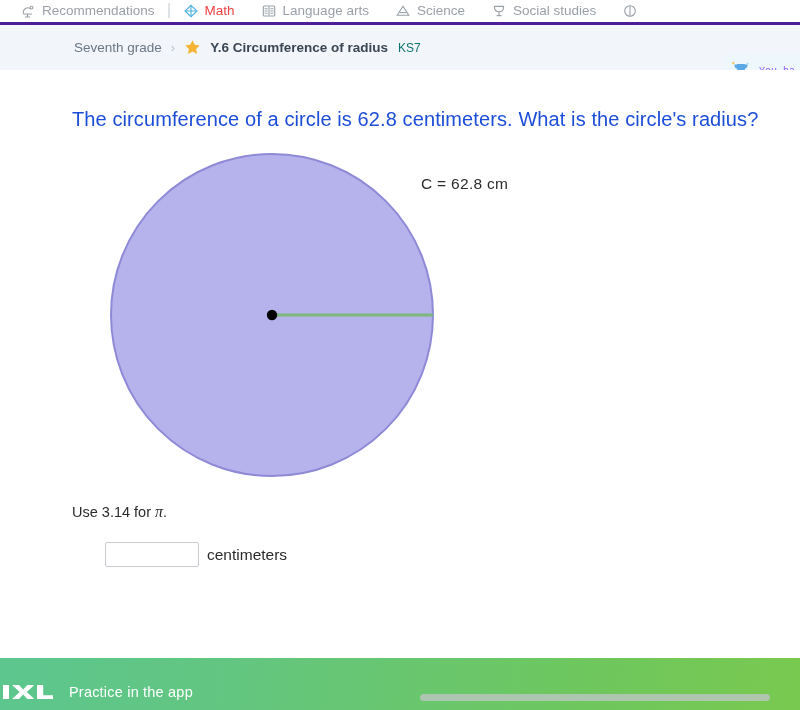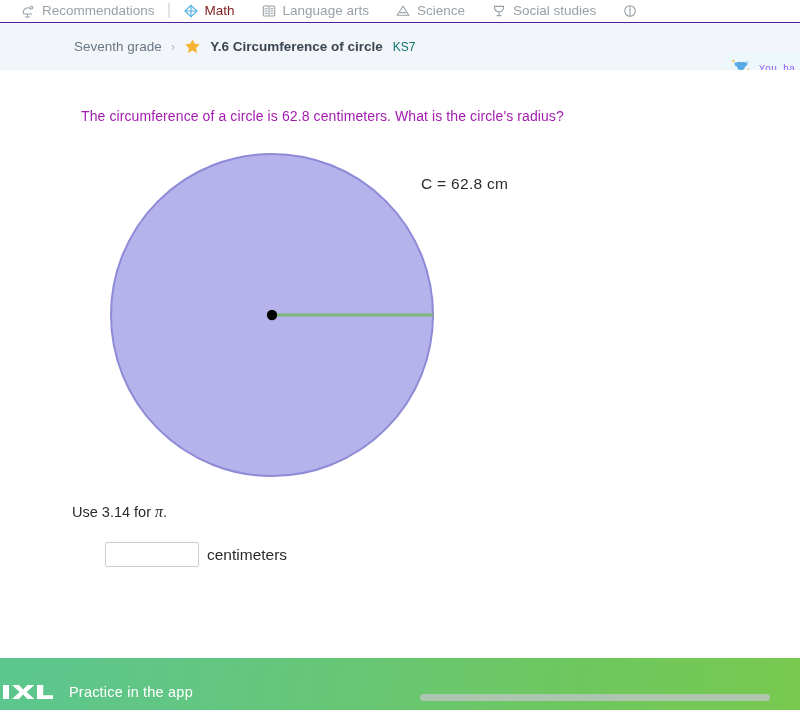--- a/index.html
+++ b/index.html
@@ -38,39 +38,39 @@
     align-items: center;
     gap: 6px;
     height: 22px;
     padding: 0 13px;
     font-size: 13.5px;
     color: #9aa0a6;
     position: relative;
     box-sizing: border-box;
   }
   .nav-item.first { padding-left: 20px; }
-  .nav-item.active { color: #7f1d1d; }
+  .nav-item.active { color: #ef4444; }
   .nav-item .nav-label { line-height: 22px; }
   .nav-sep {
     width: 1px;
     height: 15px;
     background: #e0e3e6;
     margin-top: 3px;
     flex: none;
   }
   .nav-ico { width: 16px; height: 16px; flex: none; display: block; }
 
   
   .crumbbar {
     position: absolute;
     left: 0; top: 22px;
     width: 800px;
     height: 48px;
     background: #f2f5f9;
-    border-top: 1px solid #4c1d95;
+    border-top: 3px solid #4c1d95;
     box-sizing: border-box;
     display: flex;
     align-items: center;
   }
   .crumb-inner {
     display: flex;
     align-items: center;
     gap: 9px;
     padding-left: 74px;
     white-space: nowrap;
@@ -121,24 +121,23 @@
     position: absolute;
     left: 0; top: 70px;
     width: 800px;
     height: 585px;
     background: #ffffff;
   }
   .question {
     position: absolute;
     left: 72px;
     top: 38px;
-    font-size: 14px;
-    color: #a21caf;
+    font-size: 20px;
+    color: #1d4ed8;
     letter-spacing: .1px;
-    margin-left: 9px;
   }
   .figure {
     position: absolute;
     left: 0; top: 0;
     width: 800px;
     height: 420px;
   }
   .clabel {
     position: absolute;
     left: 421px;
@@ -329,21 +328,21 @@
 
   <div class="crumbbar">
     <div class="crumb-inner">
       <span class="crumb-grade">Seventh grade</span>
       <span class="crumb-chev">›</span>
       <span class="crumb-star">
         <svg viewBox="0 0 20 20" width="17" height="17">
           <path d="M10 1.4l2.6 5.4 5.9.8-4.3 4.1 1.1 5.9L10 14.8l-5.3 2.8 1.1-5.9L1.5 7.6l5.9-.8z" fill="#f5b433"></path>
         </svg>
       </span>
-      <span class="crumb-skill">Y.6 Circumference of circle</span>
+      <span class="crumb-skill">Y.6 Circumference of radius</span>
       <span class="crumb-tag">KS7</span>
     </div>
 
     <div class="award-badge">
       <span class="trophy">
         <svg viewBox="0 0 26 26" width="26" height="26">
           <g fill="#5aa9e6">
             <path d="M9 6h8v4.2c0 2.4-1.8 4.3-4 4.3s-4-1.9-4-4.3z"></path>
             <path d="M12 14.3h2v4h-2zM9.4 18.2h7.2v1.9H9.4z"></path>
             <path d="M8.9 6.6H6.4c0 2.6 1 3.9 2.8 4.2zM17.1 6.6h2.5c0 2.6-1 3.9-2.8 4.2z"></path>

